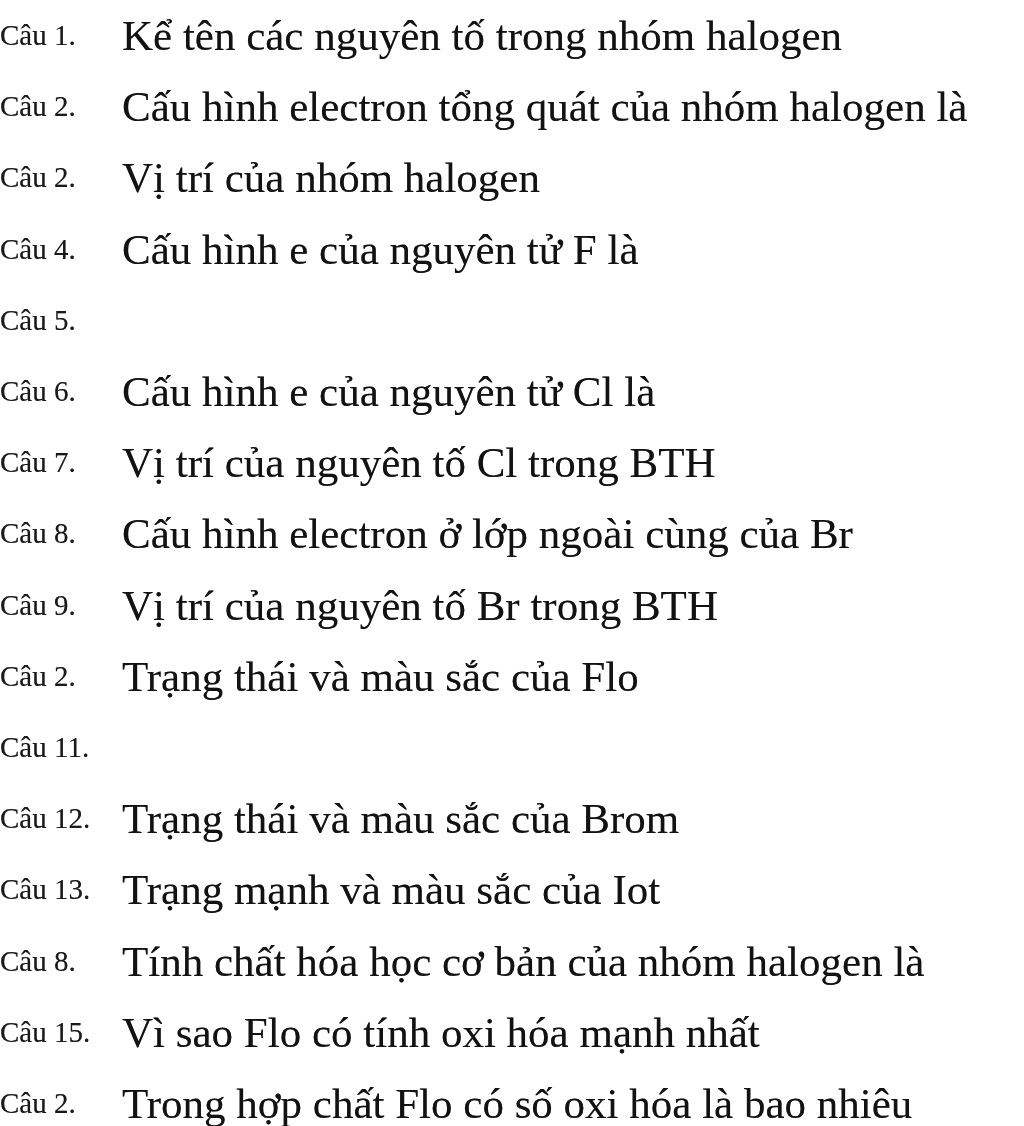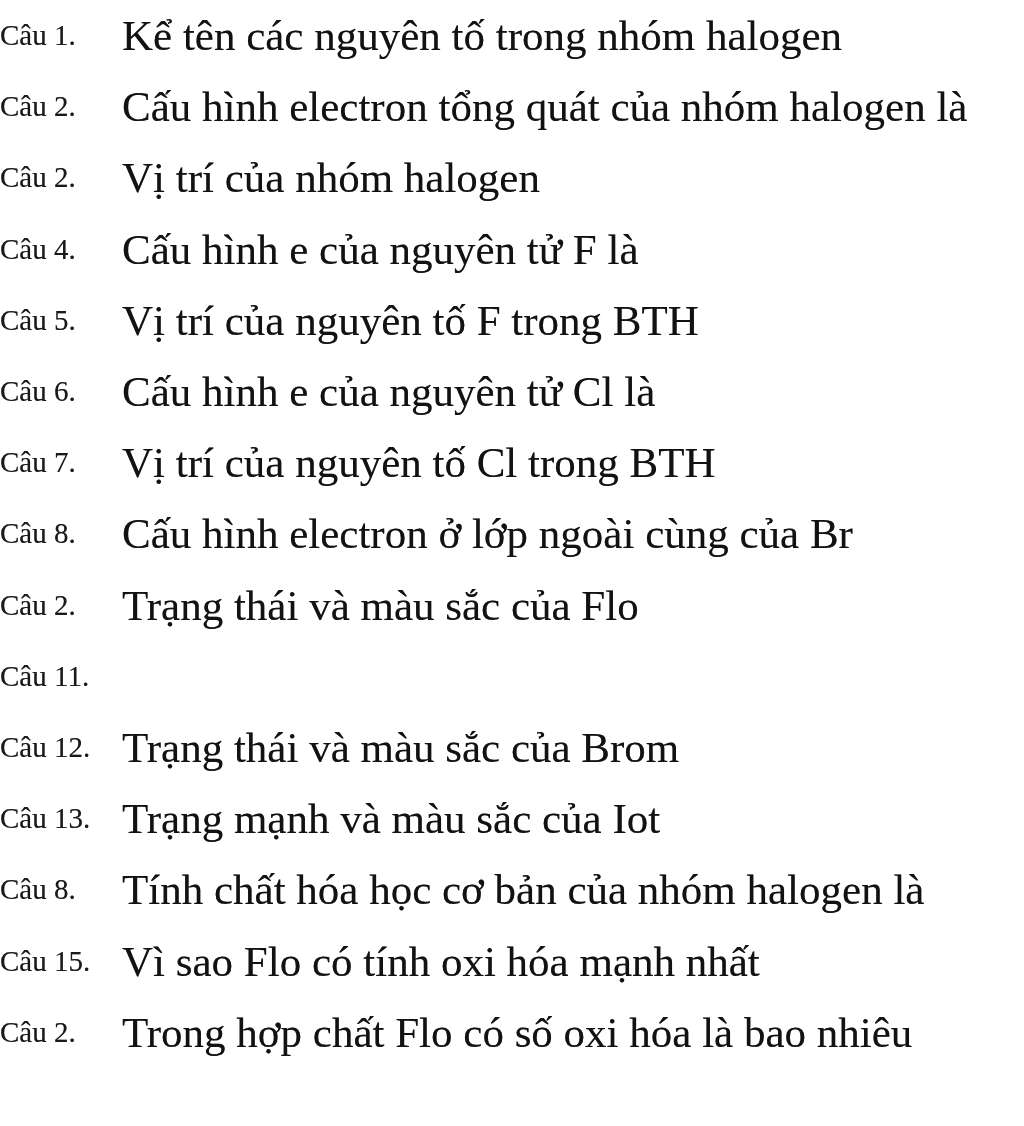--- a/index.html
+++ b/index.html
@@ -59,38 +59,41 @@
     <span class="qtext">Vị trí của nhóm halogen</span>
   </div>
 
   <div class="row">
     <span class="label">Câu 4.</span>
     <span class="qtext">Cấu hình e của nguyên tử F là</span>
   </div>
 
   <div class="row">
     <span class="label">Câu 5.</span>
-    <span class="qtext">Vị trí của nguyên tố F trong BTH</span>
   </div>
 
   <div class="row">
     <span class="label">Câu 6.</span>
     <span class="qtext">Cấu hình e của nguyên tử Cl là</span>
   </div>
 
   <div class="row">
     <span class="label">Câu 7.</span>
     <span class="qtext">Vị trí của nguyên tố Cl trong BTH</span>
   </div>
 
   <div class="row">
     <span class="label">Câu 8.</span>
     <span class="qtext">Cấu hình electron ở lớp ngoài cùng của Br</span>
   </div>
 
+  <div class="row">
+    <span class="label">Câu 9.</span>
+    <span class="qtext">Vị trí của nguyên tố Br trong BTH</span>
+  </div>
 
   <div class="row">
     <span class="label">Câu 2.</span>
     <span class="qtext">Trạng thái và màu sắc của Flo</span>
   </div>
 
   <div class="row">
     <span class="label">Câu 11.</span>
   </div>
 

